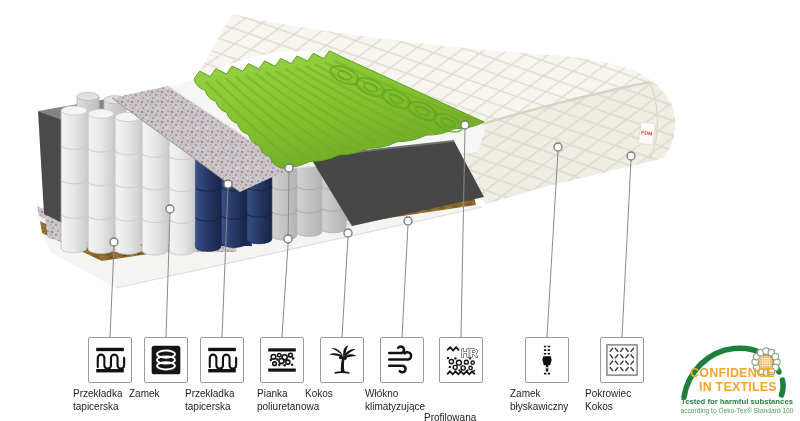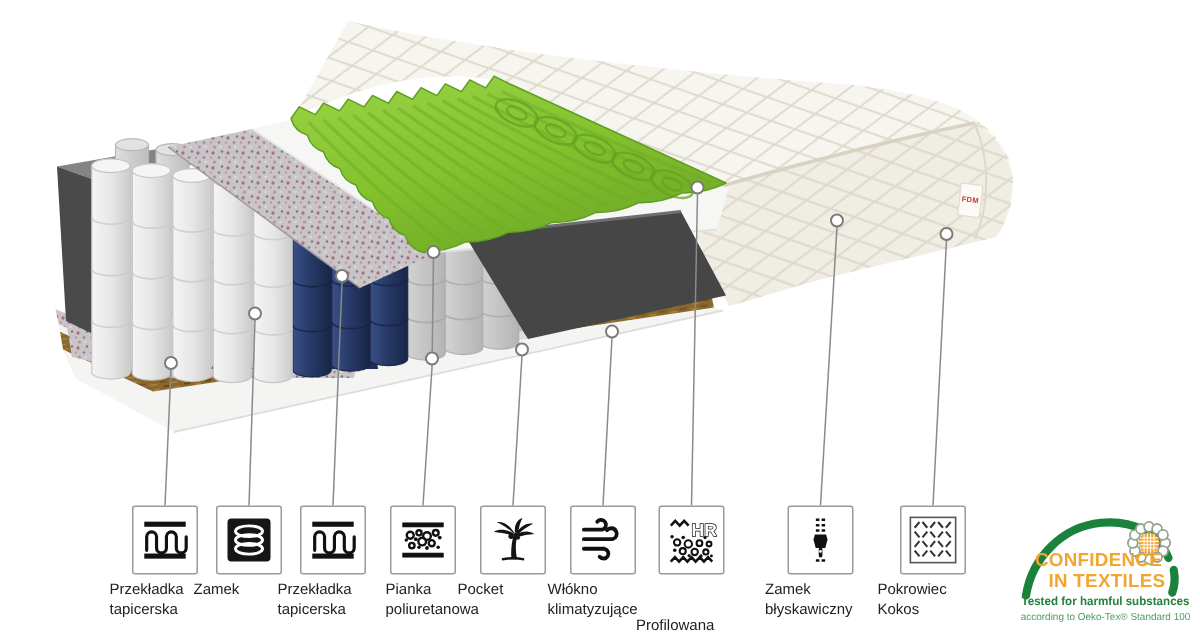--- a/index.html
+++ b/index.html
@@ -357,21 +357,21 @@
    <path d="M17,11.8 C14,6.8 10,4.2 5.8,4.8 C9.6,6.4 13.4,8.8 16.2,11.8 Z"></path>
    <path d="M16.8,12.2 C12.4,9.2 7.6,8.8 4,10.8 C8,11.4 12.6,12.2 16.2,13.2 Z"></path>
    <path d="M18,11.6 C21,7 25,5 28.6,5.8 C25.2,7.6 21.6,9.8 19.4,12.2 Z"></path>
    <path d="M18.6,12.2 C22.6,10 26.6,10.2 29.4,12.2 C25.8,12.4 21.8,13.2 19.4,14 Z"></path>
    <circle cx="14.8" cy="13.6" r="1.7"></circle>
             <circle cx="18.9" cy="14.4" r="1.5"></circle>
           </g>
    <path d="M9,28.2 C13,27.3 19,27.3 23,28.2" fill="none" stroke="#141414" stroke-width="1.5"></path>
         </svg>
       </div>
-      <div class="legend-label" style="left: 305px;">Pocket</div>
+      <div class="legend-label" style="left: 305px;">Kokos</div>
       <div class="legend-box" style="left: 380px;">
         <svg width="34" height="34" viewBox="0 0 32 32">
           <g fill="none" stroke="#111" stroke-width="2.4" stroke-linecap="round">
    <path d="M4,9.5 h11.5 a3.1,3.1 0 1 0 -3.1,-5"></path>
    <path d="M4,15.5 h18 a3.5,3.5 0 1 0 -3.5,-5.7"></path>
    <path d="M4,21.5 h13 a3.1,3.1 0 1 1 -3.1,5"></path>
           </g>
         </svg>
       </div>
       <div class="legend-label" style="left: 365px;">Włókno klimatyzujące</div>

